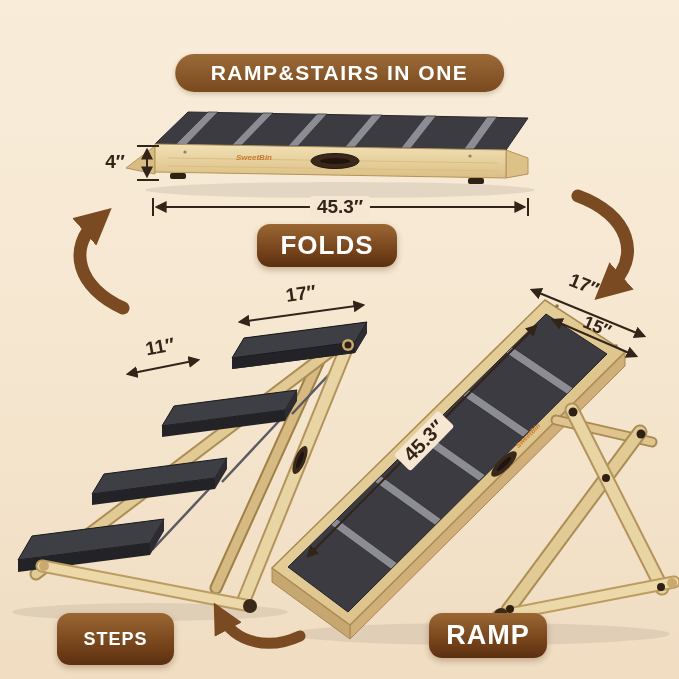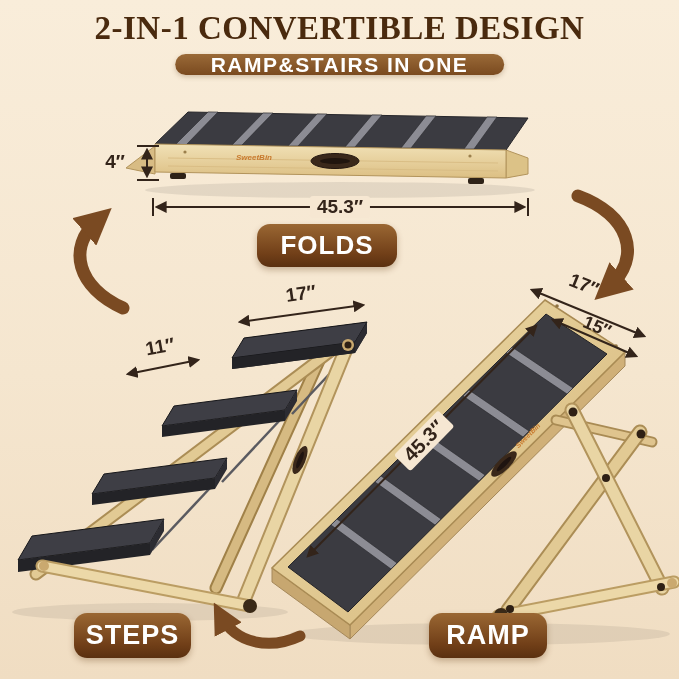--- a/index.html
+++ b/index.html
@@ -5,21 +5,21 @@
   * { margin:0; padding:0; box-sizing:border-box; }
   html,body { width:679px; height:679px; }
   body { font-family:"Liberation Sans",sans-serif; background:#f6e7d2; }
   #stage { position:relative; width:679px; height:679px; overflow:hidden;
            background:linear-gradient(180deg,#f9edda 0%,#f5e6cf 55%,#f0ddc2 100%); }
   #art { position:absolute; left:0; top:0; }
   .title { position:absolute; top:10px; left:0; width:100%; text-align:center;
            font-family:"Liberation Serif",serif; font-weight:bold; font-size:33px;
            letter-spacing:.5px; color:#4a2a0e; }
   .pill { position:absolute; top:54px; left:50%; transform:translateX(-50%);
-          height:21px; padding:0 36px; display:flex; align-items:center; justify-content:center;
+          height:38px; padding:0 36px; display:flex; align-items:center; justify-content:center;
           background:linear-gradient(180deg,#9a6a38,#7a4a1f); border-radius:20px;
           color:#fff; font-weight:bold; font-size:21px; letter-spacing:1.5px;
           box-shadow:0 2px 5px rgba(90,50,10,.25); white-space:nowrap; }
   .badge { position:absolute; display:flex; align-items:center; justify-content:center;
            background:linear-gradient(180deg,#9a6733 0%,#713f18 70%,#5a3010 100%);
            border-radius:13px; color:#fff; font-weight:bold; letter-spacing:1px;
            box-shadow:0 3px 6px rgba(90,50,10,.3); white-space:nowrap; }
   .dim { position:absolute; font-weight:bold; color:#33241a; white-space:nowrap; }
   .dim-bg { background:#f6e7d2; padding:0 7px; border-radius:3px; }
   .brand { position:absolute; color:#c87a2e; font-weight:bold; font-style:italic; white-space:nowrap; }
@@ -165,30 +165,29 @@
       <line x1="153" y1="198" x2="153" y2="216"></line>
       <line x1="528" y1="198" x2="528" y2="216"></line>
       <line x1="240" y1="322" x2="363" y2="305" marker-start="url(#dimA)" marker-end="url(#dimA)"></line>
       <line x1="128" y1="374" x2="198" y2="360" marker-start="url(#dimA)" marker-end="url(#dimA)"></line>
       <line x1="532" y1="290" x2="644" y2="336" marker-start="url(#dimA)" marker-end="url(#dimA)"></line>
       <line x1="553" y1="320" x2="636" y2="356" marker-start="url(#dimA)" marker-end="url(#dimA)"></line>
       <line x1="308" y1="556" x2="536" y2="326" marker-start="url(#dimA)" marker-end="url(#dimA)"></line>
     </g>
   </svg>
 
-  <div class="title">2-IN-1 CONVERTIBLE DESIGN</div>
   <div class="pill">RAMP&amp;STAIRS IN ONE</div>
 
   <div class="dim" style="left:115px; top:162px; font-size:19px; transform:translate(-50%,-50%);">4″</div>
   <div class="dim dim-bg" style="left:340px; top:207px; font-size:19px; transform:translate(-50%,-50%);">45.3″</div>
   <div class="badge" style="left:257px; top:224px; width:140px; height:43px; font-size:26px;">FOLDS</div>
 
   <div class="dim" style="left:301px; top:294px; font-size:19px; transform:translate(-50%,-50%) rotate(-8deg);">17″</div>
   <div class="dim" style="left:160px; top:347px; font-size:19px; transform:translate(-50%,-50%) rotate(-10deg);">11″</div>
-  <div class="badge" style="left:74px; top:613px; width:117px; height:45px; font-size:27px;">STEPS</div>
+  <div class="badge" style="left:57px; top:613px; width:117px; height:52px; font-size:18px;">STEPS</div>
 
   <div class="dim" style="left:584px; top:285px; font-size:19px; transform:translate(-50%,-50%) rotate(22deg);">17″</div>
   <div class="dim" style="left:597px; top:327px; font-size:18px; transform:translate(-50%,-50%) rotate(23deg);">15″</div>
   <div class="dim dim-bg" style="left:424px; top:441px; font-size:20px; transform:translate(-50%,-50%) rotate(-45.5deg);">45.3″</div>
   <div class="badge" style="left:429px; top:613px; width:118px; height:45px; font-size:27px;">RAMP</div>
 
   <span class="brand" style="left:236px; top:153px; font-size:8px;">SweetBin</span>
   <span class="brand" style="left:512px; top:432px; font-size:7px; transform:rotate(-45deg);">SweetBin</span>
 </div>
 

